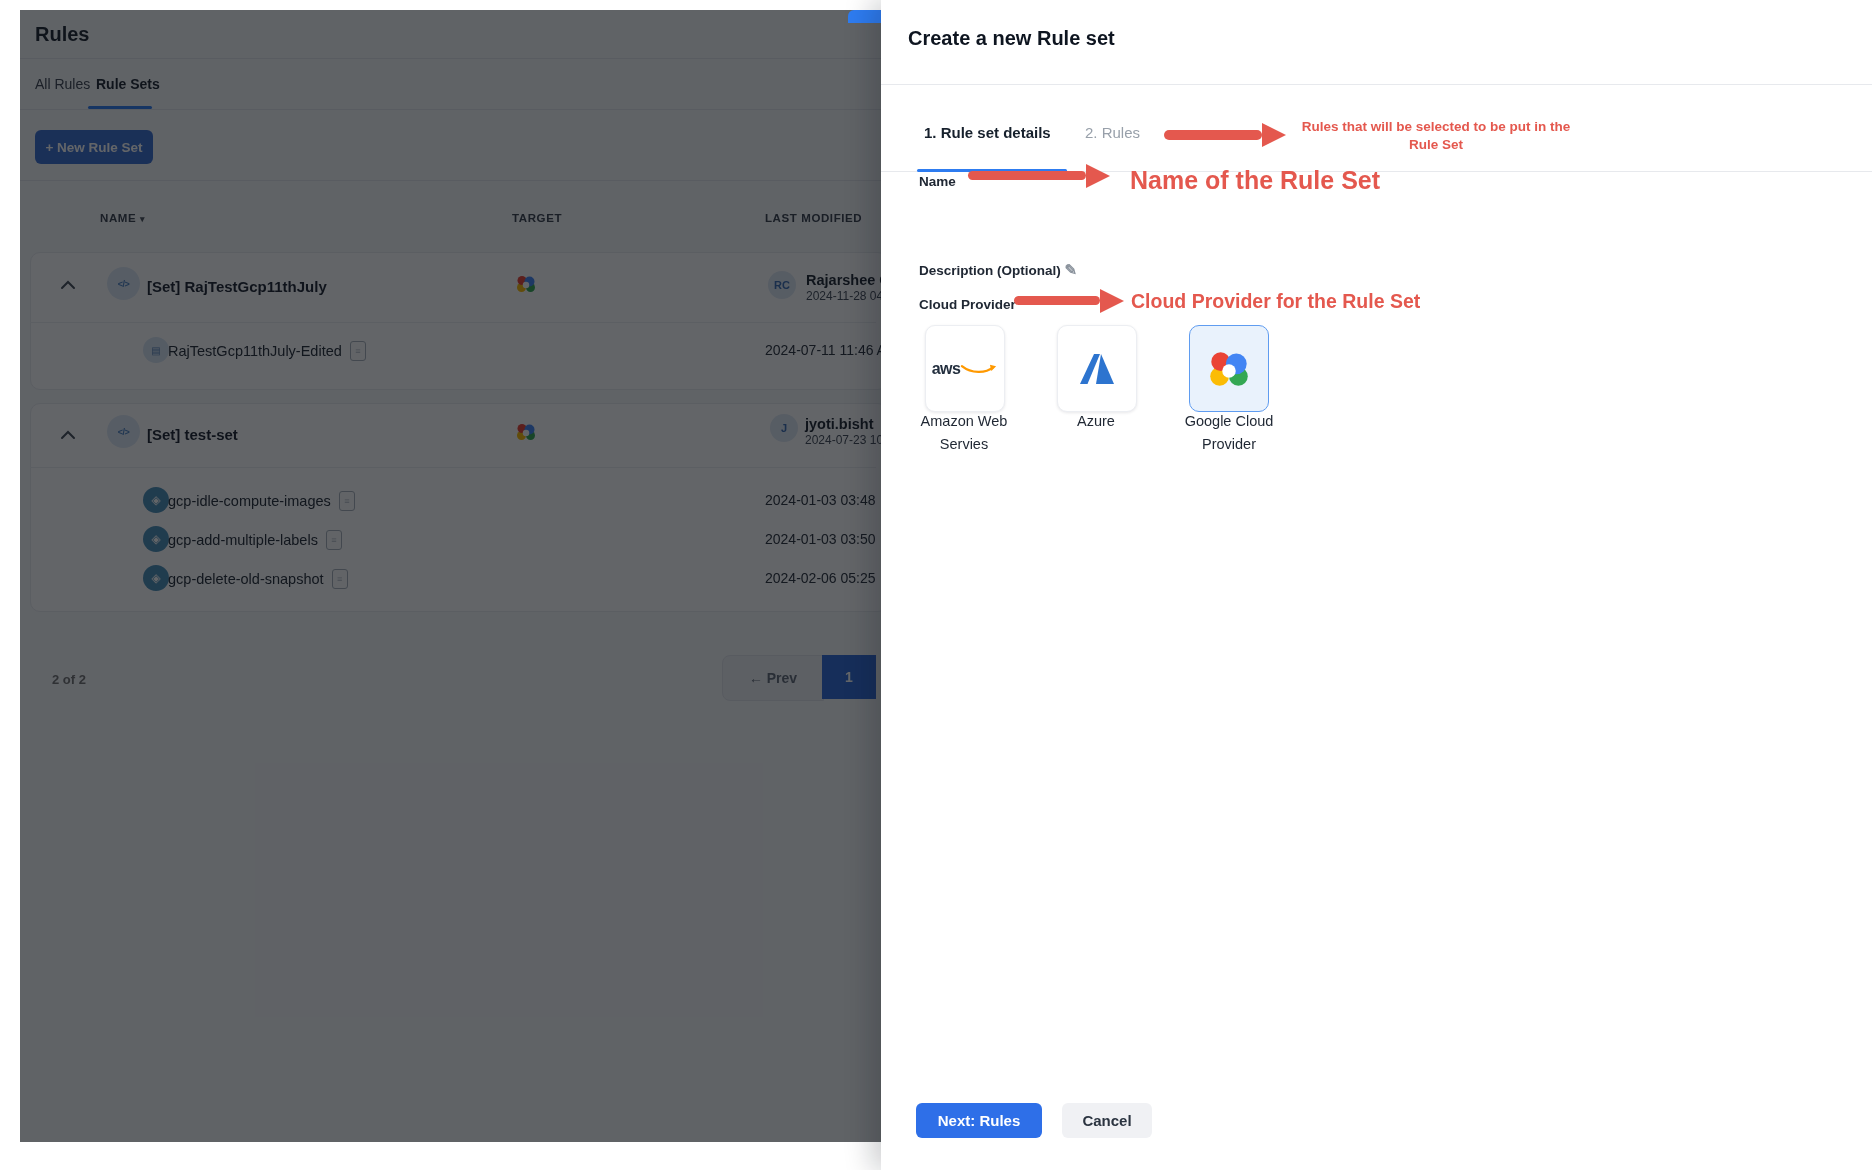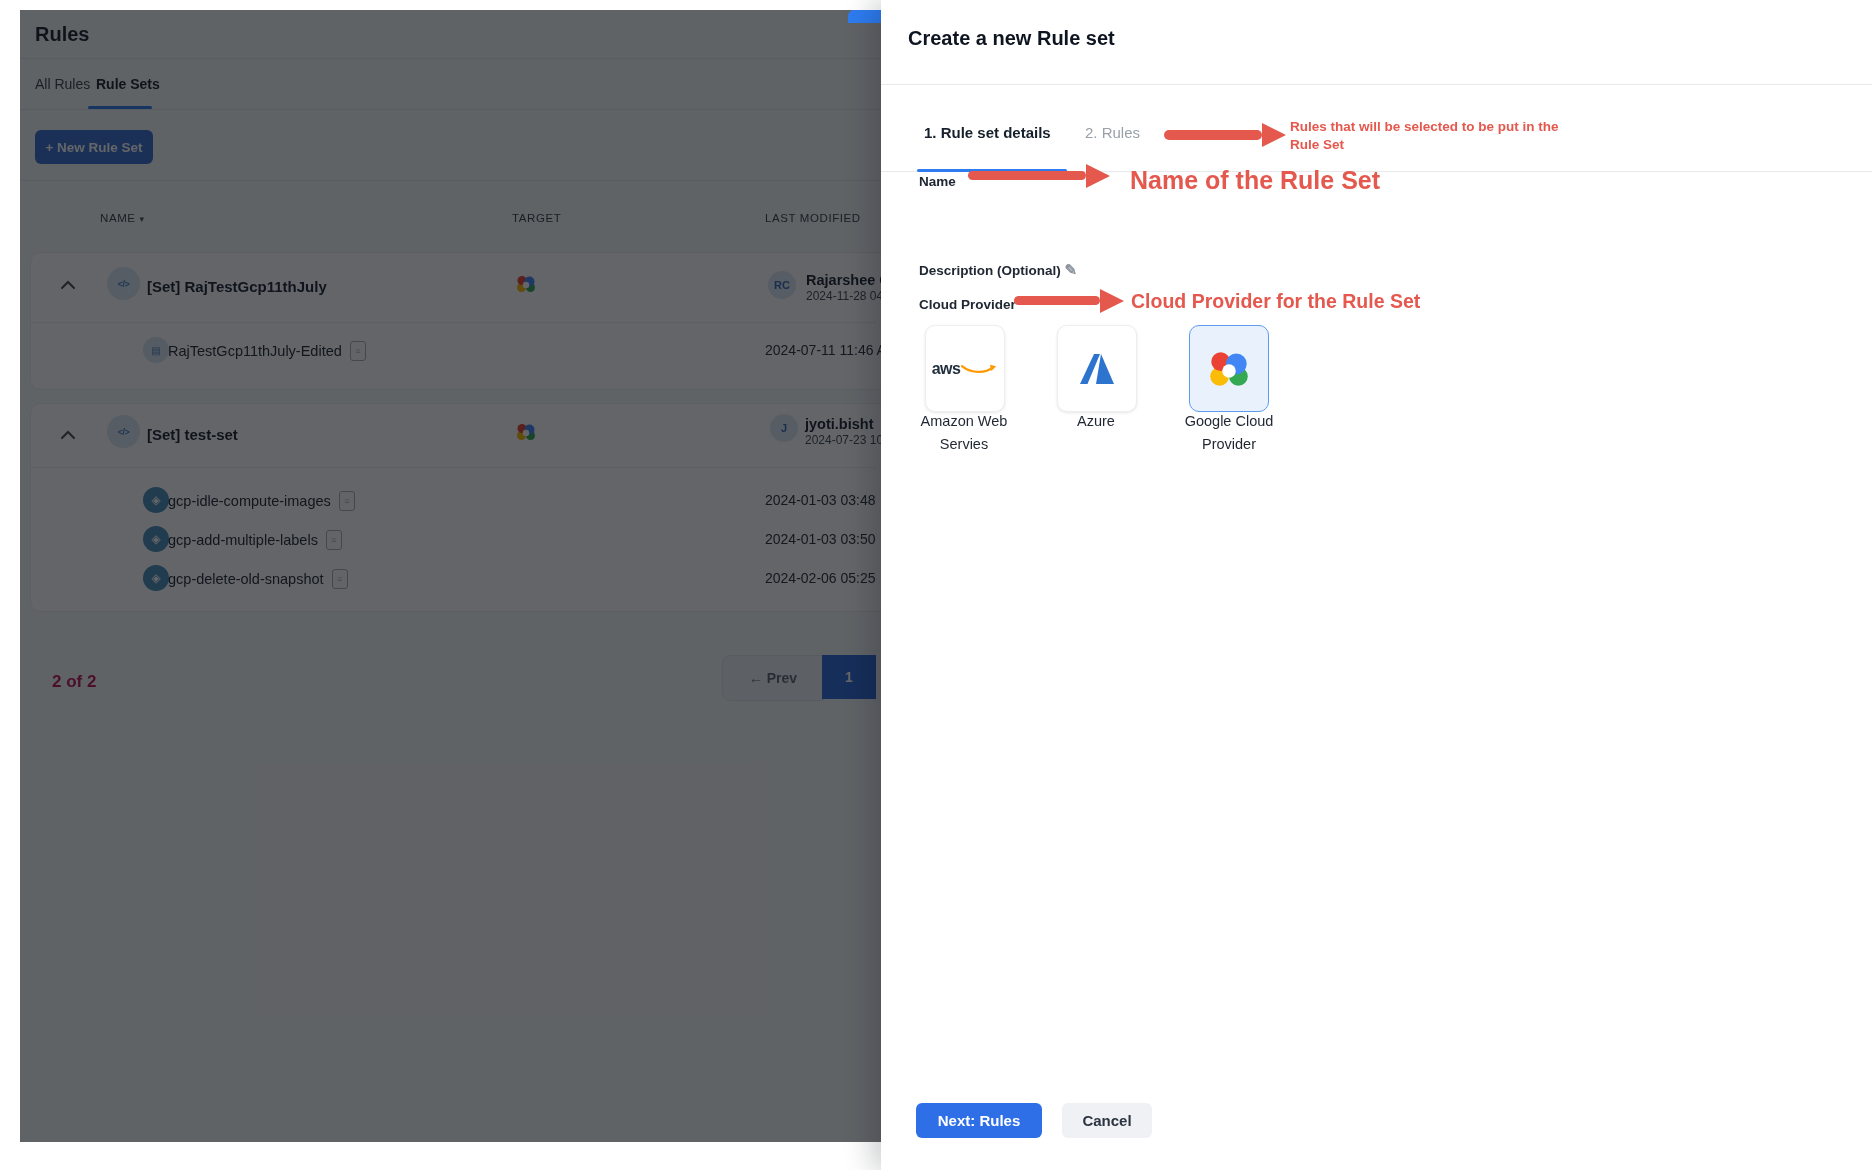--- a/index.html
+++ b/index.html
@@ -12,41 +12,41 @@
 
   
   #app-page{left:20px;top:10px;width:861px;height:1132px;background:#f7f8fa;overflow:hidden;z-index:1;}
   .page-title{left:15px;top:13px;font-size:20px;font-weight:700;color:#1d2530;}
   .divider{left:0;width:861px;height:1px;background:#e4e7eb;}
   .tab{top:66px;font-size:14px;color:#3e4652;cursor:pointer;}
   .tab.active{font-weight:700;color:#1c2430;}
   .tab-underline{left:68px;top:96px;width:64px;height:3px;background:#2e7cf0;border-radius:2px;}
   .btn-new{left:15px;top:120px;width:118px;height:34px;background:#3b6fd0;border-radius:6px;
     color:#fff;font-size:13.5px;font-weight:700;display:flex;align-items:center;justify-content:center;}
-  .th{top:202px;font-size:11.5px;font-weight:400;letter-spacing:.6px;color:#39414d;}
+  .th{top:202px;font-size:11.5px;font-weight:700;letter-spacing:.6px;color:#39414d;}
   .card{left:10px;width:856px;background:#ffffff;border:1px solid #e9ebef;border-radius:10px;}
   #card-1{top:242px;height:136px;}
   #card-2{top:393px;height:207px;}
   .chevron{left:40px;width:16px;height:10px;}
   .set-badge{width:33px;height:33px;border-radius:50%;background:#dfeaf6;display:flex;align-items:center;justify-content:center;
     color:#4a7fc1;font-size:9px;font-weight:700;letter-spacing:-.5px;}
   .set-name{left:127px;font-size:15px;font-weight:600;color:#1c2330;white-space:nowrap;}
   .rule-icon{width:26px;height:26px;border-radius:50%;background:#4b8fb8;display:flex;align-items:center;justify-content:center;
     color:#fff;font-size:12px;}
   .rule-icon.soft{background:#d9e6f4;color:#5b84b8;font-size:10px;}
   .rule-name{font-size:14.5px;color:#242c37;white-space:nowrap;display:flex;align-items:center;gap:8px;}
   .doc-ic{display:inline-flex;width:14px;height:18px;border:1.5px solid #a9b1bb;border-radius:3px;background:#fbfcfd;
     align-items:center;justify-content:center;font-size:9px;color:#b4bbc4;line-height:1;}
   .row-sep{left:10px;width:846px;height:1px;background:#edeff2;}
   .date{font-size:14px;color:#2a313c;white-space:nowrap;}
   .avatar{width:28px;height:28px;border-radius:50%;background:#dfe8f4;display:flex;align-items:center;justify-content:center;
     color:#3a6cb3;font-weight:700;font-size:11px;}
   .who-name{font-size:14.5px;font-weight:600;color:#1d2530;white-space:nowrap;}
   .who-date{font-size:12px;color:#434b57;white-space:nowrap;}
-  .pag-summary{left:32px;top:662px;font-size:17px;font-weight:700;color:#be185d;}
+  .pag-summary{left:32px;top:662px;font-size:13px;font-weight:700;color:#737373;}
   .btn-prev{left:702px;top:645px;width:100px;height:44px;background:#eef0f4;border:1px solid #e2e5ea;border-radius:8px 0 0 8px;
     display:flex;align-items:center;justify-content:center;font-size:14px;font-weight:600;color:#626b77;}
   .btn-page{left:802px;top:645px;width:54px;height:44px;background:#2f6bd9;display:flex;align-items:center;justify-content:center;
     font-size:14px;font-weight:700;color:#ffffff;}
 
   
   #dim-overlay{left:20px;top:10px;width:861px;height:1132px;background:rgba(8,11,16,0.63);z-index:5;}
   #blue-frag{left:848px;top:10px;width:33px;height:13px;background:#2e7cf0;border-radius:6px 0 0 0;z-index:6;}
 
   
@@ -69,21 +69,21 @@
   .provider-label{top:410px;width:120px;text-align:center;font-size:14.5px;line-height:23px;color:#1f2733;}
   .aws-wrap{display:flex;flex-direction:row;align-items:center;}
   .aws-text{font-size:16px;font-weight:700;color:#232f3e;letter-spacing:-.5px;line-height:14px;}
   .btn-next{left:35px;top:1103px;width:126px;height:35px;background:#2e6fe8;border-radius:6px;color:#fff;
     display:flex;align-items:center;justify-content:center;font-size:15px;font-weight:700;}
   .btn-cancel{left:181px;top:1103px;width:90px;height:35px;background:#f0f1f4;border-radius:6px;color:#2b3440;
     display:flex;align-items:center;justify-content:center;font-size:15px;font-weight:600;}
 
   
   .note{color:#e4584e;font-weight:800;}
-  #note-rules{left:409px;top:118px;width:292px;text-align:left;font-size:13.5px;line-height:17.5px;}
+  #note-rules{left:409px;top:118px;width:292px;text-align:center;font-size:13.5px;line-height:17.5px;}
   #note-name{left:249px;top:166px;font-size:25px;white-space:nowrap;}
   #note-provider{left:250px;top:290px;font-size:19.5px;white-space:nowrap;}
   .r-arrow .bar{height:10px;background:#e4584e;border-radius:6px;}
   .r-arrow .head{position:absolute;top:50%;transform:translateY(-50%);width:0;height:0;
     border-top:12px solid transparent;border-bottom:12px solid transparent;border-left:24px solid #e4584e;}
   #arrow-rules{left:283px;top:130px;width:98px;}
   #arrow-rules .head{left:98px;}
   #arrow-name{left:87px;top:171px;width:118px;}
   #arrow-name .head{left:118px;}
   #arrow-provider{left:133px;top:296px;width:86px;}

